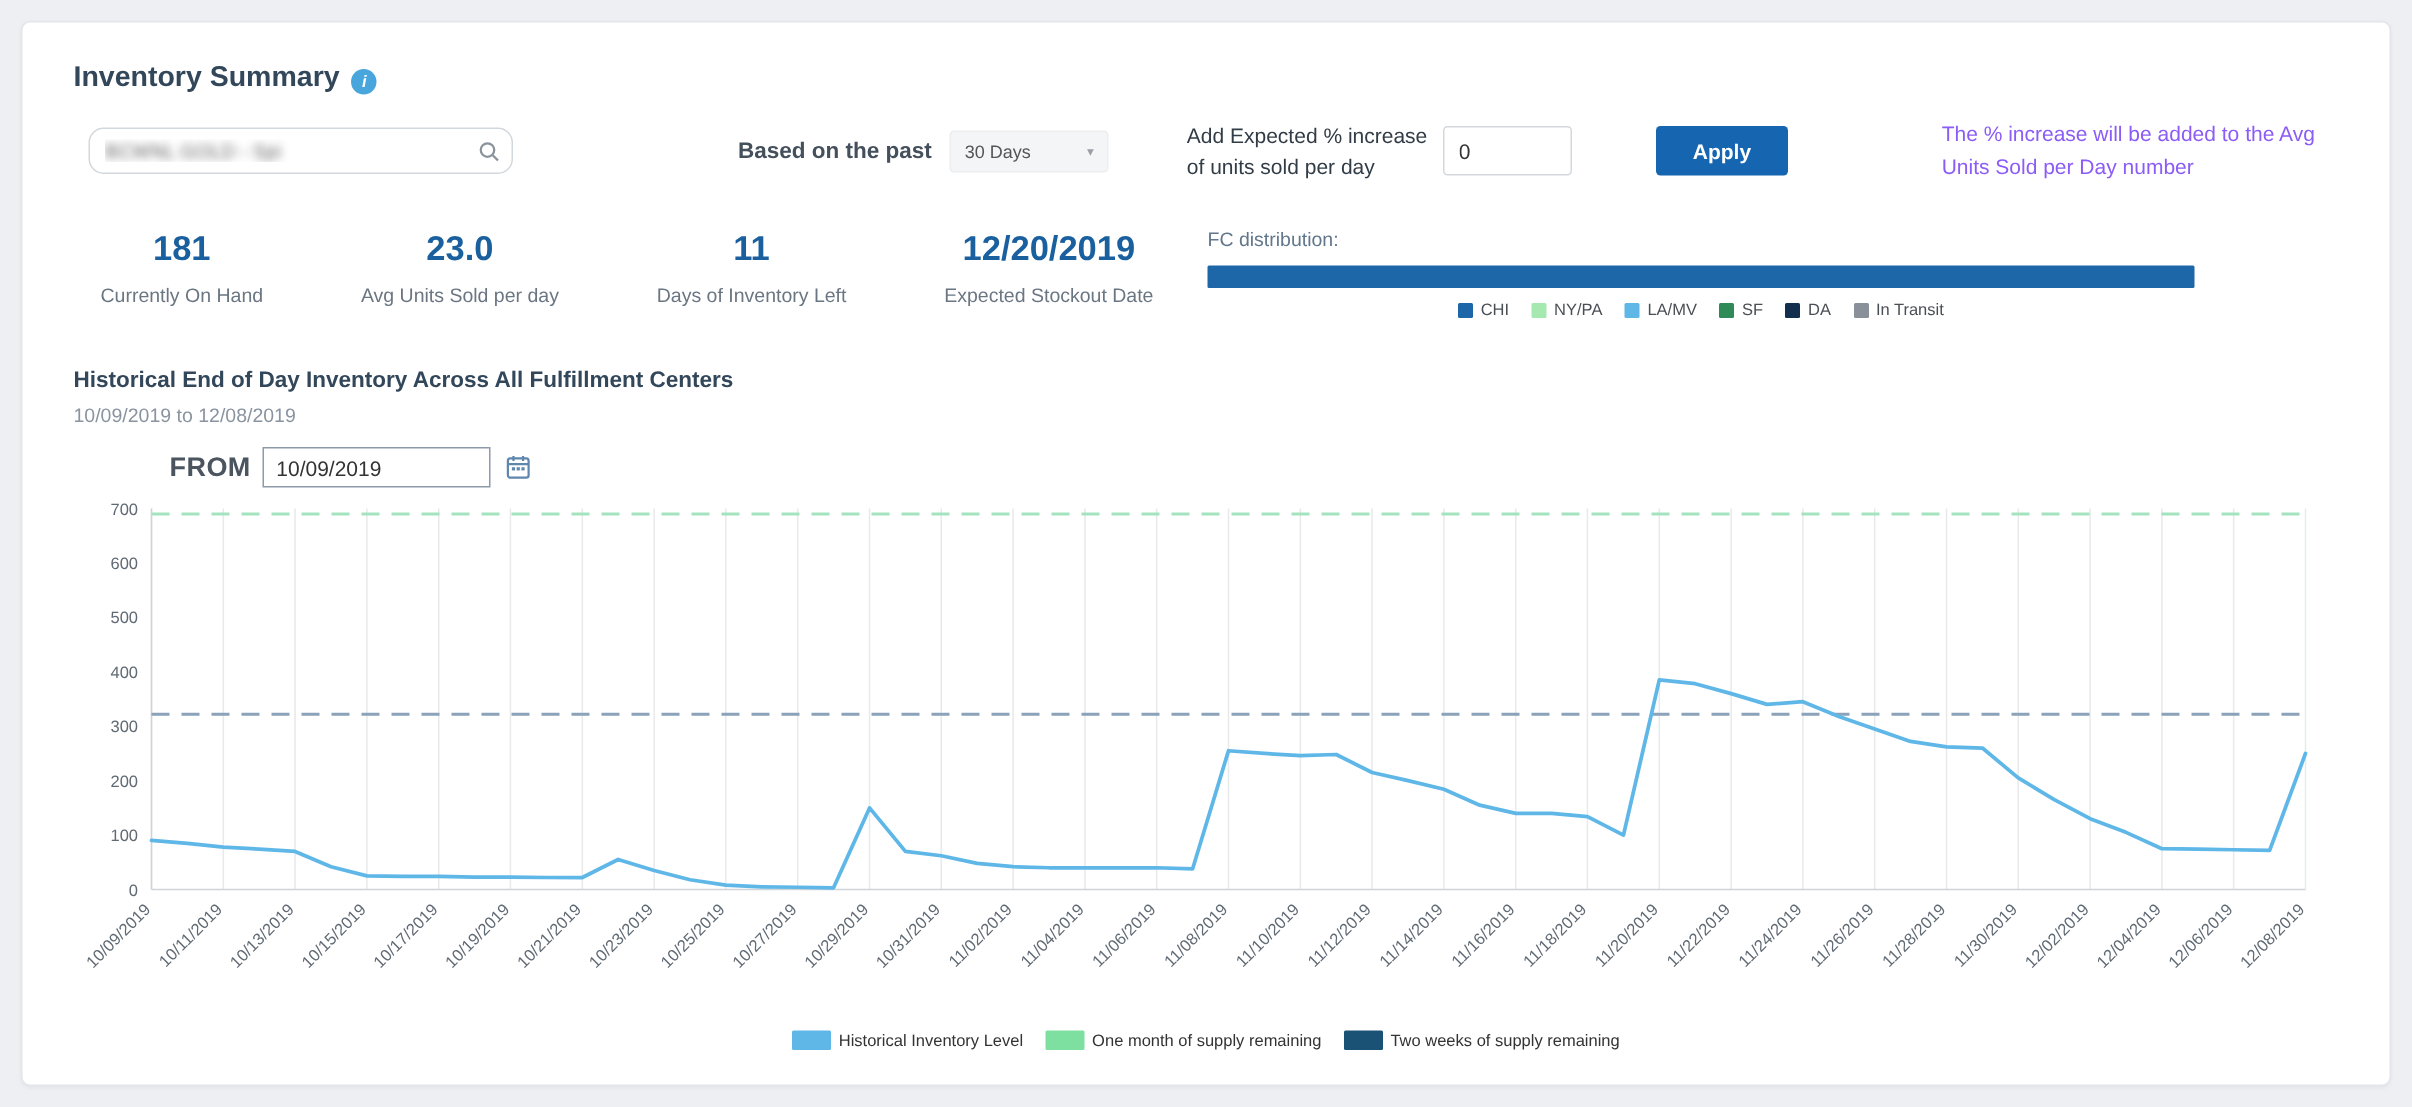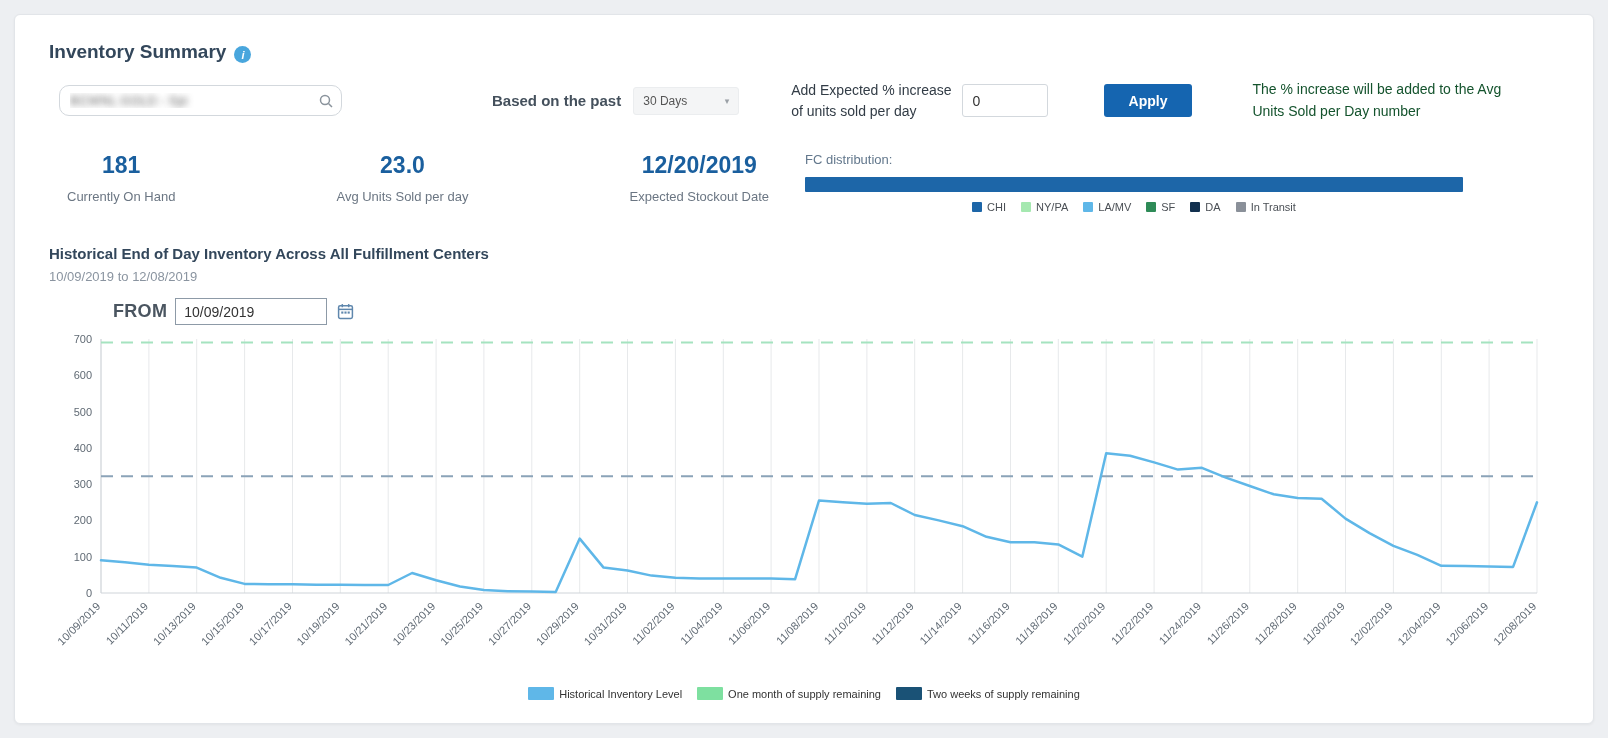--- a/index.html
+++ b/index.html
@@ -12,21 +12,21 @@
   .controls-row{display:flex;align-items:center;margin-top:16px}
   .search-box{position:relative;margin-left:10px}
   .search-input{width:283px;height:31px;border:1px solid #d3d8dd;border-radius:10px;padding:0 36px 0 10px;font-size:13px;color:transparent;text-shadow:0 0 6px rgba(70,70,70,.85);outline:none}
   .search-icon{position:absolute;right:8px;top:8px;cursor:pointer;line-height:0}
   .based-label{margin-left:150px;font-size:15px;font-weight:bold;color:#44505c}
   .period-select{margin-left:12px;background:#f4f5f6;border:1px solid #ebedef;border-radius:3px;height:28px;width:106px;display:flex;align-items:center;justify-content:space-between;padding:0 9px;font-size:12px;color:#555;cursor:pointer}
   .caret{color:#9aa0a6;font-size:9px}
   .increase-label{margin-left:52px;font-size:14px;color:#323c46;line-height:1.45}
   .increase-input{margin-left:10px;width:86px;height:33px;border:1px solid #d3d8dd;border-radius:3px;padding:0 10px;font-size:14px;color:#333;outline:none}
   .apply-btn{margin-left:56px;background:#1565b0;color:#fff;border:none;border-radius:3px;height:33px;padding:0 25px;font-size:14px;font-weight:bold;cursor:pointer}
-  .hint{margin-left:60px;font-size:14px;color:#14532d;line-height:1.55}
+  .hint{margin-left:102px;font-size:14px;color:#8b5cf6;line-height:1.55}
   .stats-row{display:flex;margin-top:30px}
   .stats{display:flex;width:726px;justify-content:space-between;padding-left:12px}
   .stat{text-align:center;padding:0 6px}
   .stat-value{font-size:23px;font-weight:bold;color:#1a5f9e}
   .stat-label{font-size:13px;color:#6b7683;margin-top:10px}
   .fc{flex:1;margin-left:30px;margin-right:96px}
   .fc-label{font-size:13px;color:#62778c}
   .fc-bar{height:15px;margin-top:10px;border-radius:1px}
   .legend-row{display:flex;justify-content:center;gap:15px;margin-top:9px;font-size:11px;font-weight:normal;color:#4a4f55}
   .legend-item{display:inline-flex;align-items:center;gap:5px}
@@ -82,20 +82,24 @@
 
   <div class="stats-row">
     <div class="stats">
       <div class="stat">
         <div class="stat-value">181</div>
         <div class="stat-label">Currently On Hand</div>
       </div>
       <div class="stat">
         <div class="stat-value">23.0</div>
         <div class="stat-label">Avg Units Sold per day</div>
+      </div>
+      <div class="stat">
+        <div class="stat-value">11</div>
+        <div class="stat-label">Days of Inventory Left</div>
       </div>
       <div class="stat">
         <div class="stat-value">12/20/2019</div>
         <div class="stat-label">Expected Stockout Date</div>
       </div>
     </div>
     <div class="fc">
       <div class="fc-label">FC distribution:</div>
       <div class="fc-bar" id="fc-bar" style="background: rgb(29, 102, 168);"></div>
       <div class="legend-row" id="fc-legend">

